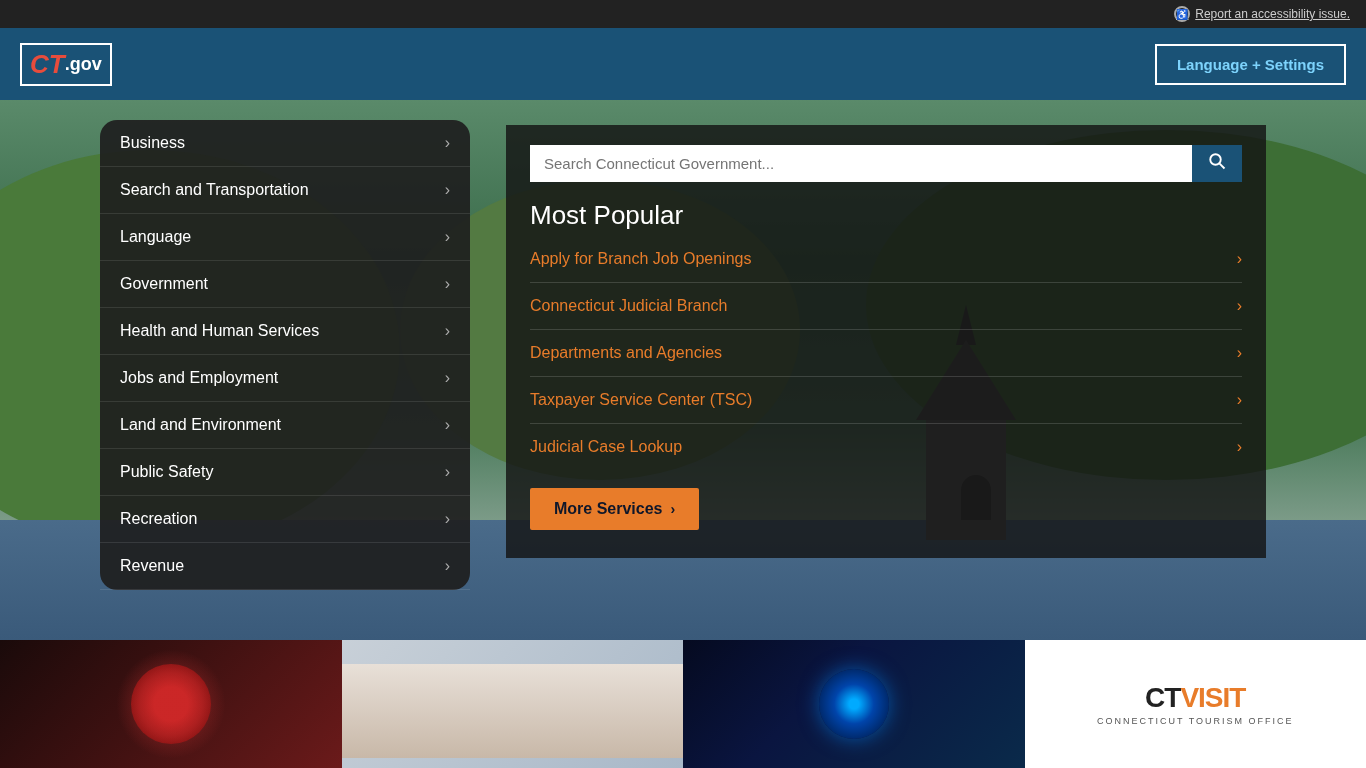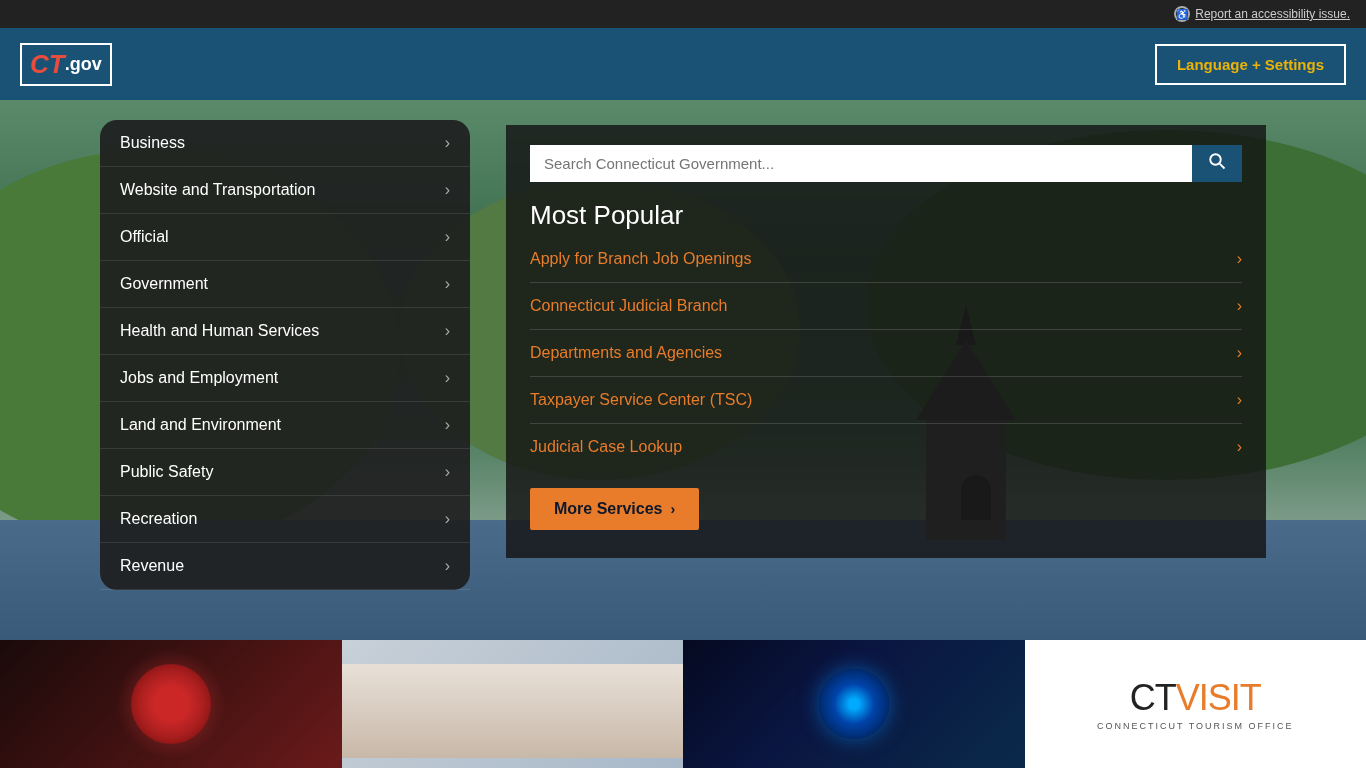--- a/index.html
+++ b/index.html
@@ -61,21 +61,21 @@
     .logo-ct { color: #e74c3c; font-style: italic; font-size: 26px; }
     .logo-gov { color: #fff; font-size: 18px; }
     #logo-text {
       color: #fff;
       font-size: 15px;
       line-height: 1.4;
     }
     #lang-btn {
       background: #1a5276;
       border: 2px solid #fff;
-      color: #eab308;
+      color: #7dd3fc;
       padding: 10px 20px;
       font-size: 15px;
       font-weight: bold;
       cursor: pointer;
       white-space: nowrap;
     }
 
     
     #hero {
       position: relative;
@@ -316,22 +316,22 @@
     }
     .card-bg-ctvisit {
       background: #fff;
       height: 100%;
       display: flex;
       align-items: center;
       justify-content: center;
       flex-direction: column;
     }
     .ctvisit-logo {
-      font-size: 36px;
-      font-weight: 400;
+      font-size: 28px;
+      font-weight: 700;
       letter-spacing: -1px;
     }
     .ctvisit-ct { color: #222; }
     .ctvisit-visit { color: #e87c2a; }
     .ctvisit-sub {
       font-size: 9px;
       color: #555;
       letter-spacing: 2px;
       margin-top: 2px;
       text-transform: uppercase;
@@ -372,25 +372,25 @@
       </div>
     </div>
   </div>
 
   <div id="nav-menu">
     <div class="nav-item">
       <span>Business</span>
       <span class="nav-arrow">›</span>
     </div>
     <div class="nav-item">
-      <span>Website and Transportation</span>
-      <span class="nav-arrow">›</span>
-    </div>
-    <div class="nav-item">
-      <span>Official</span>
+      <span>Search and Transportation</span>
+      <span class="nav-arrow">›</span>
+    </div>
+    <div class="nav-item">
+      <span>Language</span>
       <span class="nav-arrow">›</span>
     </div>
     <div class="nav-item">
       <span>Government</span>
       <span class="nav-arrow">›</span>
     </div>
     <div class="nav-item">
       <span>Health and Human Services</span>
       <span class="nav-arrow">›</span>
     </div>

